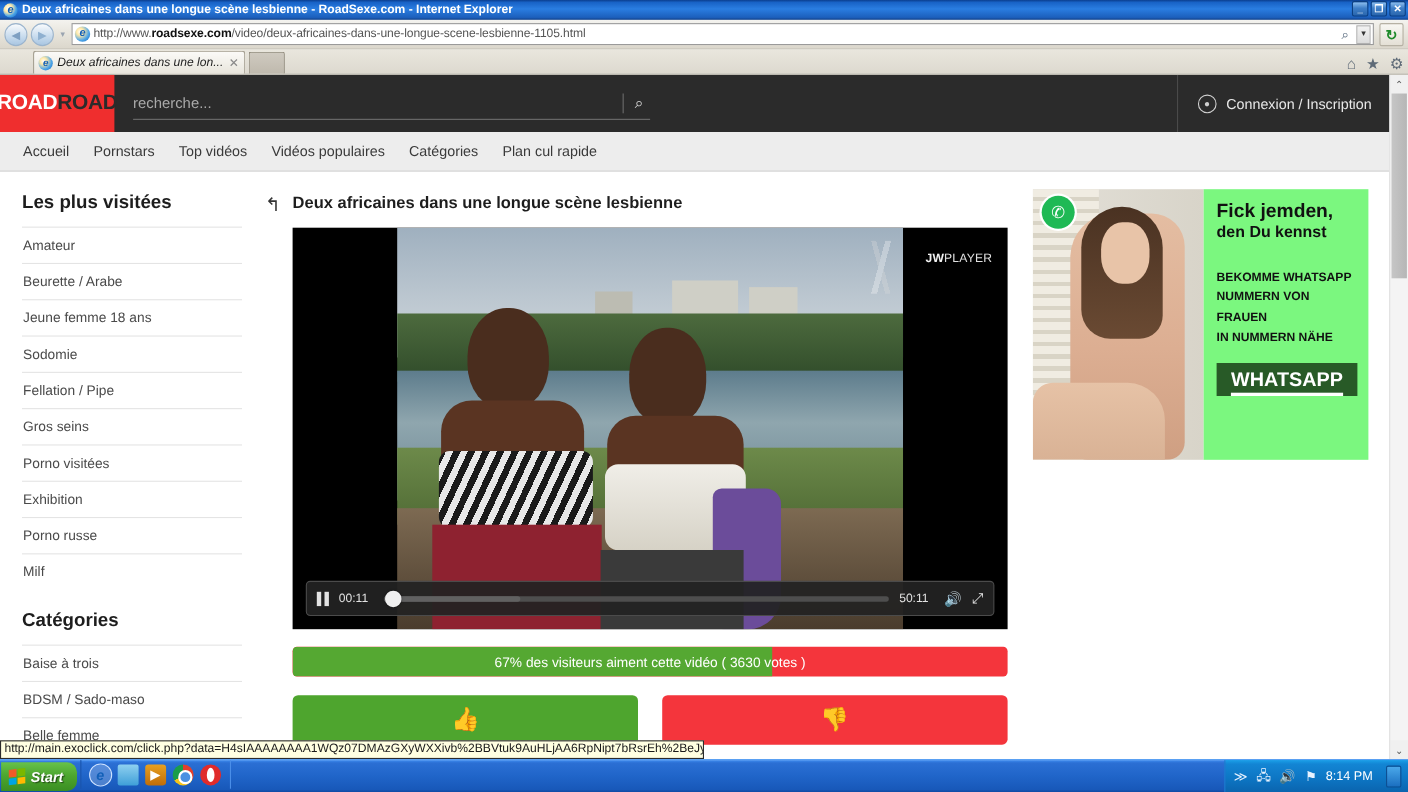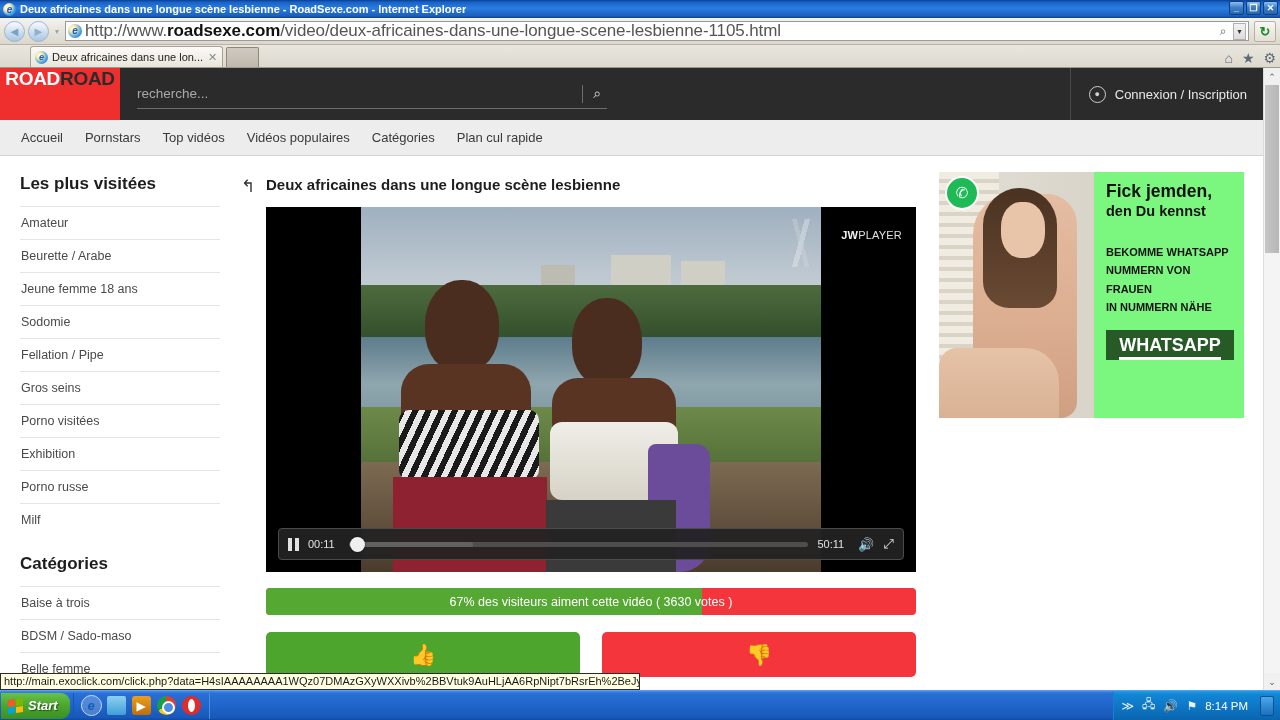--- a/index.html
+++ b/index.html
@@ -64,21 +64,21 @@
     padding: 0 2px; gap: 3px; min-width: 0;
   }
   .addr-ie {
     width: 14px; height: 14px; flex: 0 0 14px; border-radius: 50%;
     background: radial-gradient(circle at 35% 35%, #fff 0%, #ffe9a8 25%, #4aa3e8 62%, #1060b0 100%);
     position: relative;
   }
   .addr-ie::after { content:"e"; position:absolute; inset:0; font-size:10px; font-style:italic;
     font-weight:bold; color:#1260b8; text-align:center; line-height:14px; }
   .url {
-    flex: 1 1 auto; font-size: 17px; color: #555; white-space: nowrap;
+    flex: 1 1 auto; font-size: 11px; color: #555; white-space: nowrap;
     overflow: hidden; text-overflow: ellipsis; letter-spacing: -0.1px;
   }
   .url b { color: #111; font-weight: bold; }
   .addr-search { width: 14px; text-align: center; color: #5b6d80; font-size: 12px; }
   .addr-caret { width: 13px; height: 17px; background: linear-gradient(to bottom,#f2f2f2,#dcdcdc);
     border: 1px solid #b0b0b0; font-size: 7px; text-align: center; line-height: 15px; color: #333; }
   .refreshbtn {
     width: 22px; height: 21px; margin-left: 2px;
     background: linear-gradient(to bottom,#f8f7f3,#e4e0d6);
     border: 1px solid #b6b1a4; border-radius: 2px;
@@ -98,39 +98,39 @@
     border: 1px solid #a7a294; border-bottom: none;
     border-radius: 3px 3px 0 0;
     display: flex; align-items: center; gap: 4px; padding: 0 4px;
     font-size: 11px; color: #222;
   }
   .tab .tab-ie { width: 13px; height: 13px; flex: 0 0 13px; border-radius: 50%;
     background: radial-gradient(circle at 35% 35%, #fff 0%, #ffe9a8 25%, #4aa3e8 62%, #1060b0 100%);
     position: relative; }
   .tab .tab-ie::after { content:"e"; position:absolute; inset:0; font-size:9px; font-style:italic;
     font-weight:bold; color:#1260b8; text-align:center; line-height:13px; }
-  .tab-title { flex:1 1 auto; white-space: nowrap; overflow: hidden; text-overflow: ellipsis; }
+  .tab-title { flex:1 1 auto; white-space: nowrap; overflow: hidden; text-overflow: ellipsis; font-style: italic; }
   .tab-close { color: #8a8a8a; font-size: 11px; padding: 0 1px; }
   .newtab {
     width: 33px; height: 20px; margin-left: 3px;
     background: linear-gradient(to bottom,#cfcac0,#bfb9ad);
     border: 1px solid #8e887a; border-bottom: none; border-radius: 2px 2px 0 0;
   }
   .tab-right { position: absolute; right: 4px; bottom: 2px; display: flex; gap: 9px; align-items: center; }
   .tb-icon { color: #5e6a77; font-size: 14px; line-height: 14px; }
 
   
   .viewport { flex: 1 1 auto; position: relative; overflow: hidden; background: #fff; display: flex; }
   .page { flex: 1 1 auto; position: relative; overflow: hidden; }
 
   
   .site-header { height: 52px; background: #2b2b2b; display: flex; align-items: stretch; }
   .logo {
-    width: 120px; background: #ef2e2e; color: #fff;
-    display: flex; align-items: flex-start; justify-content: center;
+    width: 104px; background: #ef2e2e; color: #fff;
+    display: flex; align-items: center; justify-content: center;
     font-size: 19px; font-weight: bold; letter-spacing: -0.3px;
   }
   .logo .s2 { color: #2b2b2b; }
   .searchwrap { flex: 1 1 auto; display: flex; align-items: center; padding-left: 17px; }
   .searchbox {
     width: 470px; height: 30px; display: flex; align-items: center;
     border-bottom: 1px solid #6d6d6d;
   }
   .searchbox input {
     flex: 1 1 auto; background: transparent; border: none; outline: none;
@@ -296,21 +296,21 @@
     background: #ffffe1; border: 1px solid #2b2b2b;
     font-size: 11px; color: #1a1a1a; padding: 1px 3px;
     white-space: nowrap; overflow: hidden; z-index: 30;
     font-family: "Liberation Sans", sans-serif;
   }
 
   
   .taskbar {
     flex: 0 0 30px; height: 30px;
     background: linear-gradient(to bottom,#3f8df0 0%,#2b6fd4 9%,#2065c9 50%,#1858b9 92%,#0f4aa4 100%);
-    display: flex; align-items: center; border-top: 1px solid #5aa0f2;
+    display: flex; border-top: 1px solid #5aa0f2;
   }
   .startbtn {
     height: 26px; margin: 2px 0 2px 1px; padding: 0 12px 0 7px;
     background: linear-gradient(to bottom,#68c24a 0%,#4da730 45%,#3b8f22 100%);
     border-radius: 0 9px 9px 0;
     display: flex; align-items: center; gap: 5px;
     color: #fff; font-size: 13px; font-weight: bold; font-style: italic;
     text-shadow: 1px 1px 1px rgba(0,0,0,.5);
   }
   .flag { width: 15px; height: 14px; display: grid;

